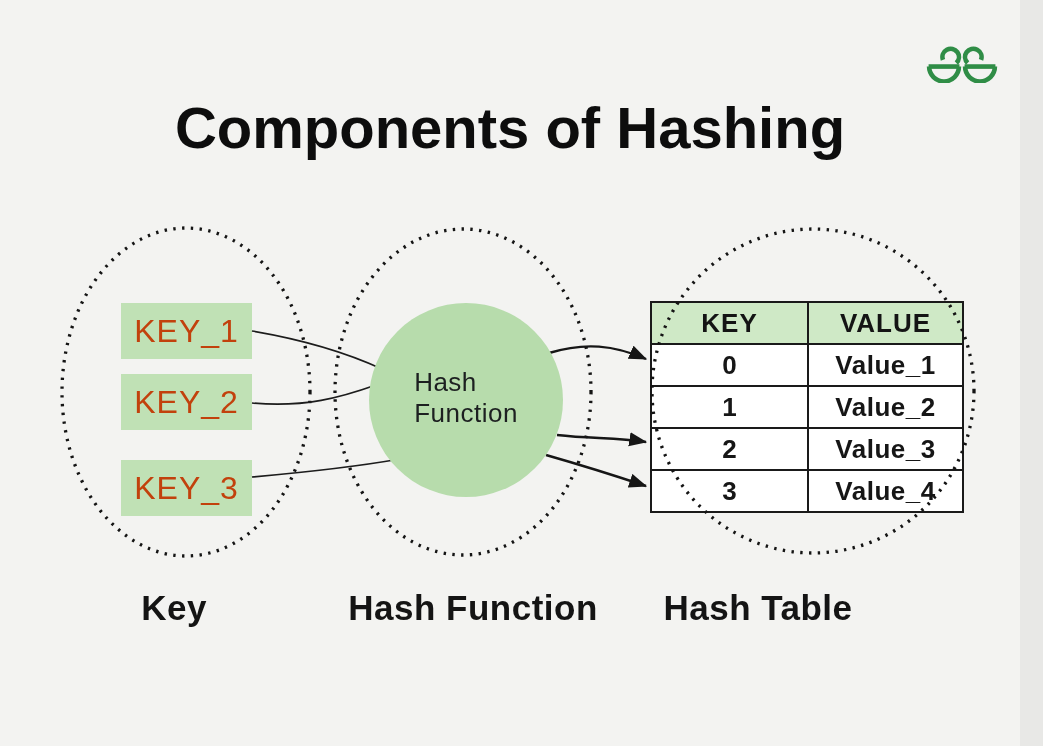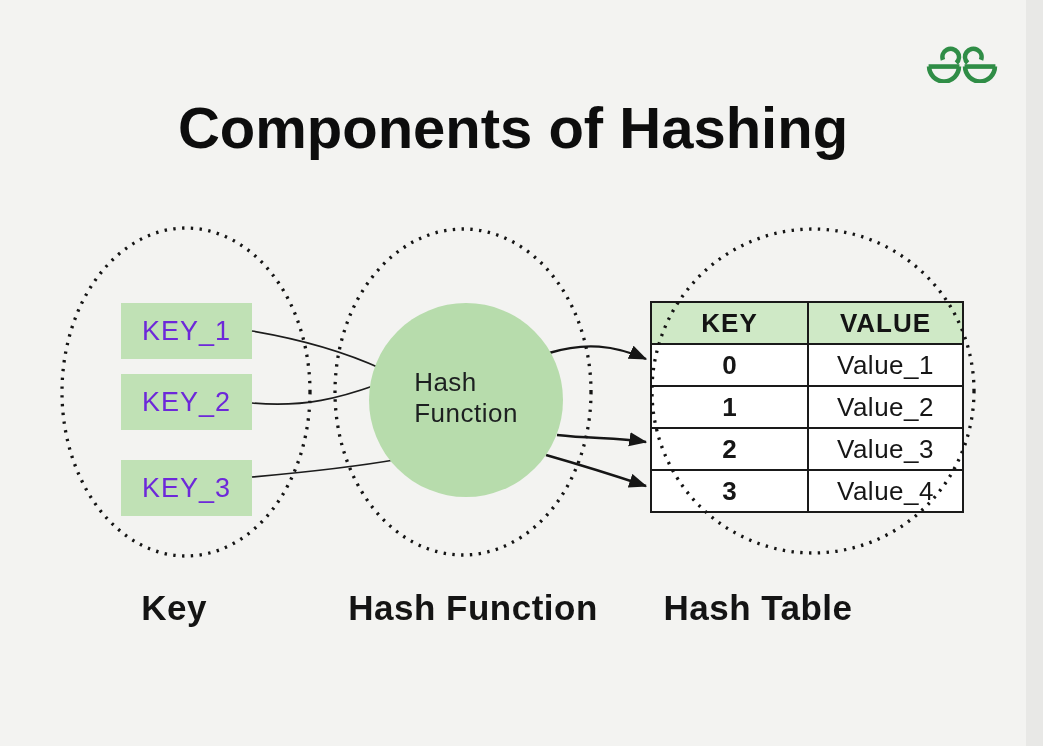--- a/index.html
+++ b/index.html
@@ -1,32 +1,32 @@
 <!DOCTYPE html>
 <html style="--background: #f3f3f1; --box_green: #c0e1b5; --circle_green: #b7dcac; --header_green: #cfe9c6; --logo_green: #2f8d46; --ink: #141414; --border_gray: #7d7d7d;"><head>
 <meta charset="utf-8">
 <style>
   html,body{margin:0;padding:0;background:#e8e8e6;}
   .canvas{
     position:relative;width:1020px;height:746px;
     background:var(--background,#f3f3f1);
     font-family:"Liberation Sans",sans-serif;
-    overflow:hidden;color:var(--ink,#141414);padding-left:6px;
+    overflow:hidden;color:var(--ink,#141414);
   }
   .abs{position:absolute;}
   .page-title{
     left:0;top:94px;width:100%;text-align:center;
     font-size:58px;font-weight:700;color:#0d0d0d;letter-spacing:0;
   }
   .logo-svg{left:926px;top:46px;width:72px;height:37px;}
   .overlay-svg{left:0;top:0;width:1043px;height:746px;pointer-events:none;z-index:5;}
   .keybox{
     left:121px;width:131px;height:56px;background:var(--box_green,#c0e1b5);
     display:flex;align-items:center;justify-content:center;
-    font-size:27px;font-weight:500;letter-spacing:1px;color:#6d28d9;z-index:2;
+    font-size:32px;font-weight:500;letter-spacing:1px;color:#c2410c;z-index:2;
   }
   .kb1{top:303px}.kb2{top:374px}.kb3{top:460px}
   .hash-circle-text{
     left:466px;top:398px;transform:translate(-50%,-50%);
     text-align:left;font-size:26px;line-height:31px;font-weight:500;
     color:#1d2021;z-index:6;letter-spacing:0.5px;white-space:nowrap;
   }
   .hash-table{
     left:650px;top:301px;width:312px;border-collapse:collapse;
     table-layout:fixed;z-index:1;background:#fff;
@@ -35,21 +35,21 @@
   .hash-table th,.hash-table td{
     border:2px solid #1a1a1a;height:40px;text-align:center;
     padding:0;vertical-align:middle;font-family:"Liberation Sans",sans-serif;
   }
   .hash-table th{
     background:var(--header_green,#cfe9c6);
     font-size:26px;font-weight:700;letter-spacing:1px;color:#141414;
   }
   .hash-table td{font-size:26px;color:#161616;background:#fff;}
   .hash-table td.idx{font-weight:700;}
-  .hash-table td.val{font-weight:400;letter-spacing:0.5px;}
+  .hash-table td.val{font-weight:700;letter-spacing:0.5px;}
   .col-key{width:157px}.col-val{width:155px}
   .caption{
     top:588px;transform:translateX(-50%);white-space:nowrap;
     font-size:35px;font-weight:600;letter-spacing:0.5px;color:#141414;z-index:2;
   }
   .cap-key{left:174px}.cap-func{left:473px}.cap-table{left:758px}
 </style>
 </head>
 <body>
 

